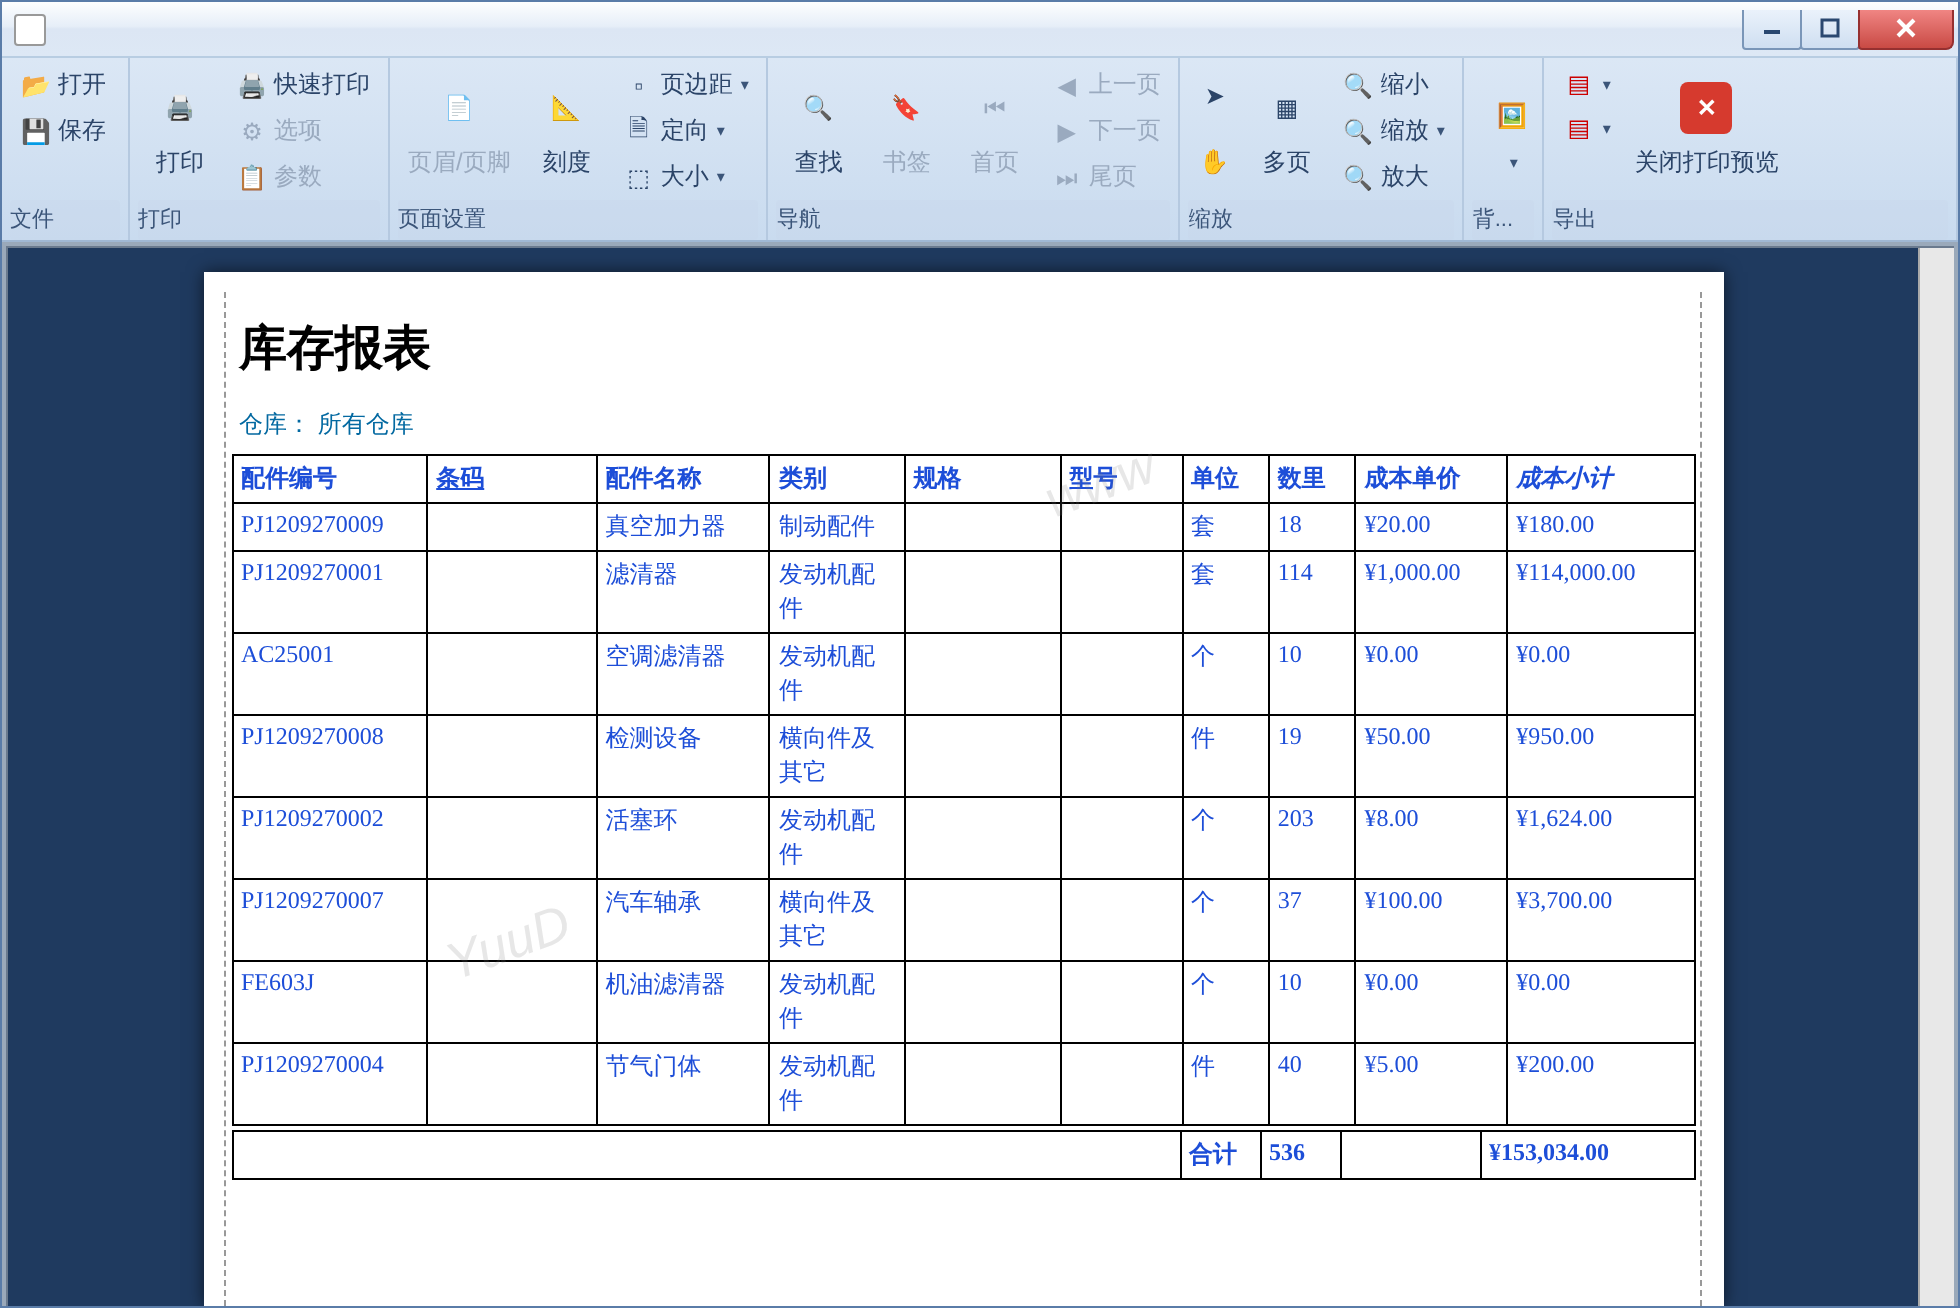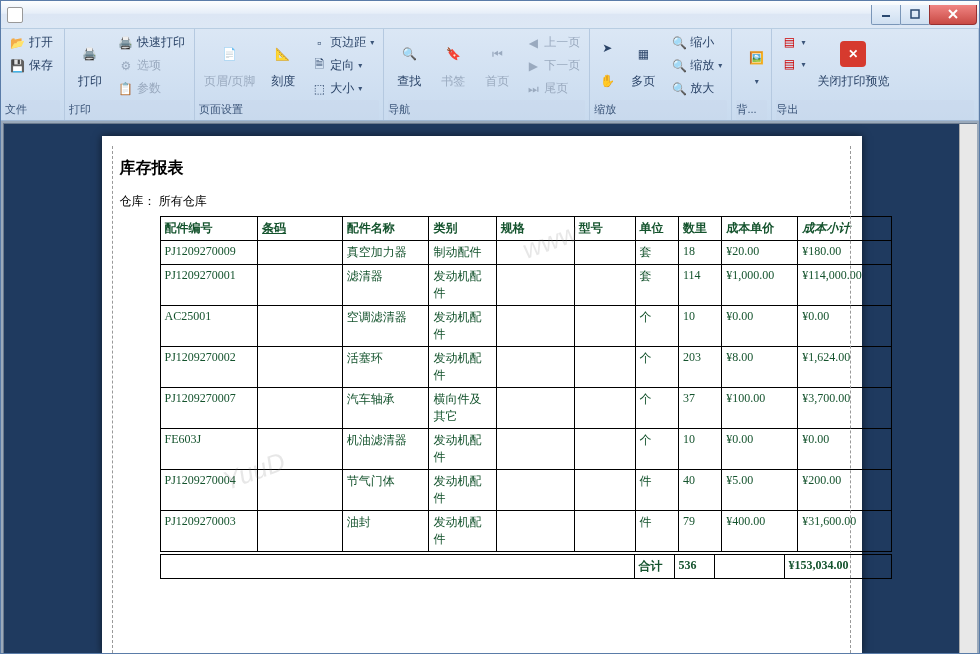--- a/index.html
+++ b/index.html
@@ -31,23 +31,23 @@
 .docarea { flex: 1; background: #9aa9ba; position: relative; display: flex; flex-direction: column; }
 .docscroll { flex: 1; overflow: hidden; background: #8a99ac; border: 1px solid #6a7a8e; border-right: none; border-bottom: none; margin: 2px 2px 0 2px; display: flex; }
 .docinner { flex: 1; background: #1f3a5f; display: flex; justify-content: center; padding: 12px 30px 0 30px; overflow: hidden; }
 .page { width: 760px; background: #fff; box-shadow: 0 0 8px rgba(0,0,0,0.6); padding: 18px 14px; position: relative; }
 .page::before, .page::after { content: ""; position: absolute; top: 10px; bottom: 0; width: 1px; border-left: 1px dashed #999; }
 .page::before { left: 10px; }
 .page::after { right: 10px; }
 .vscroll { width: 18px; background: #e8e8e8; border-left: 1px solid #aaa; }
 
 
-.report-title { font-family: SimHei, sans-serif; font-size: 16px; font-weight: bold; padding: 4px 0 10px 4px; color: #000; }
-.report-sub { font-size: 12px; padding: 4px 0 6px 4px; color: #000000; }
-table.report { border-collapse: collapse; width: 100%; font-family: SimSun, serif; font-size: 12px; color: #14532d; margin-left: 44px; }
+.report-title { font-family: SimHei, sans-serif; font-size: 24px; font-weight: bold; padding: 4px 0 10px 4px; color: #000; }
+.report-sub { font-size: 12px; padding: 4px 0 6px 4px; color: #0369a1; }
+table.report { border-collapse: collapse; width: 100%; font-family: SimSun, serif; font-size: 12px; color: #1d4ed8; }
 table.report th, table.report td { border: 1px solid #000; padding: 3px 4px; vertical-align: top; text-align: left; height: 22px; }
 table.report th { font-weight: bold; }
 .num { text-align: right; }
 .totalrow td { border: none; font-weight: bold; padding-top: 4px; }
 .col-pn { width: 90px; } .col-bc { width: 78px; text-decoration: underline; } .col-nm { width: 80px; } .col-cat { width: 62px; } .col-spec { width: 72px; } .col-mdl { width: 56px; } .col-un { width: 40px; } .col-qty { width: 40px; } .col-pr { width: 70px; } .col-sub { width: 86px; font-style: italic; }
 
 
 .wm { position: absolute; color: rgba(120,120,120,0.18); font-size: 26px; font-style: italic; transform: rotate(-20deg); pointer-events: none; font-family: Arial; }
 </style>
 </head>
@@ -302,20 +302,32 @@
                   <td>空调滤清器</td>
                   <td>发动机配件</td>
                   <td></td>
                   <td></td>
                   <td>个</td>
                   <td class="num">10</td>
                   <td class="num">¥0.00</td>
                   <td class="num">¥0.00</td>
                 </tr>
                 <tr>
+                  <td>PJ1209270008</td>
+                  <td></td>
+                  <td>检测设备</td>
+                  <td>横向件及其它</td>
+                  <td></td>
+                  <td></td>
+                  <td>件</td>
+                  <td class="num">19</td>
+                  <td class="num">¥50.00</td>
+                  <td class="num">¥950.00</td>
+                </tr>
+                <tr>
                   <td>PJ1209270002</td>
                   <td></td>
                   <td>活塞环</td>
                   <td>发动机配件</td>
                   <td></td>
                   <td></td>
                   <td>个</td>
                   <td class="num">203</td>
                   <td class="num">¥8.00</td>
                   <td class="num">¥1,624.00</td>
@@ -348,32 +360,20 @@
                   <td>PJ1209270004</td>
                   <td></td>
                   <td>节气门体</td>
                   <td>发动机配件</td>
                   <td></td>
                   <td></td>
                   <td>件</td>
                   <td class="num">40</td>
                   <td class="num">¥5.00</td>
                   <td class="num">¥200.00</td>
-                </tr>
-                <tr>
-                  <td>PJ1209270003</td>
-                  <td></td>
-                  <td>油封</td>
-                  <td>发动机配件</td>
-                  <td></td>
-                  <td></td>
-                  <td>件</td>
-                  <td class="num">79</td>
-                  <td class="num">¥400.00</td>
-                  <td class="num">¥31,600.00</td>
                 </tr>
               </tbody>
           </table>
           <table class="report" style="border:none;margin-top:2px">
               <tbody>
                 <tr class="totalrow">
             <td style="width:474px"></td>
             <td style="width:40px">合计</td>
             <td class="num" style="width:40px">536</td>
             <td style="width:70px"></td>

